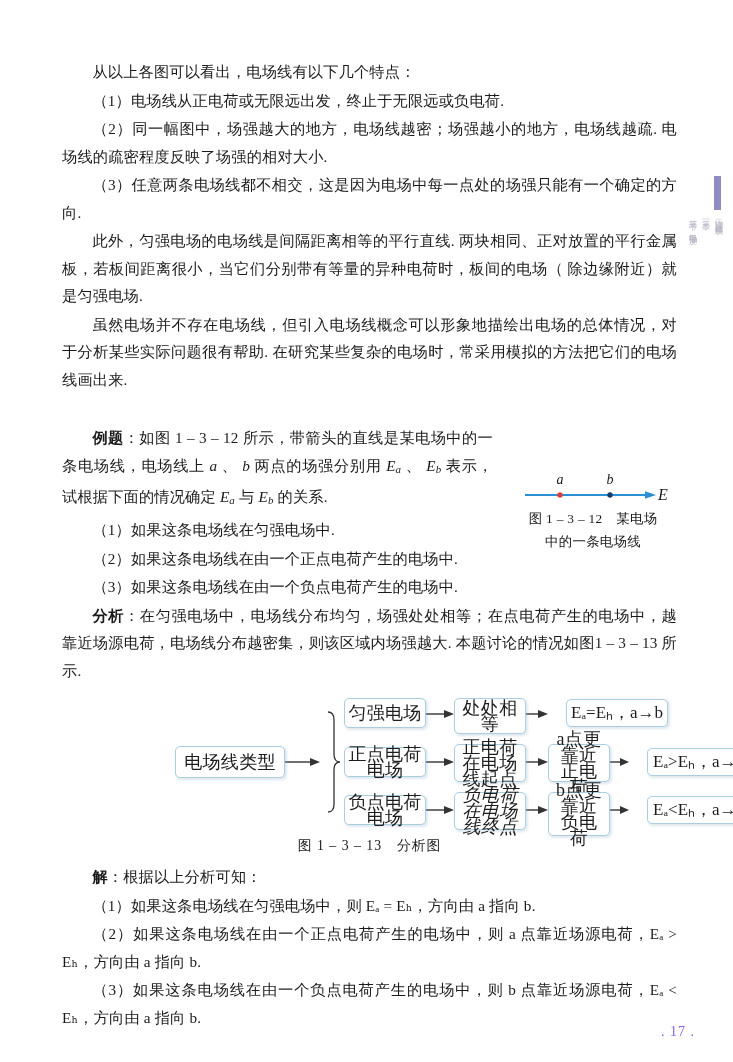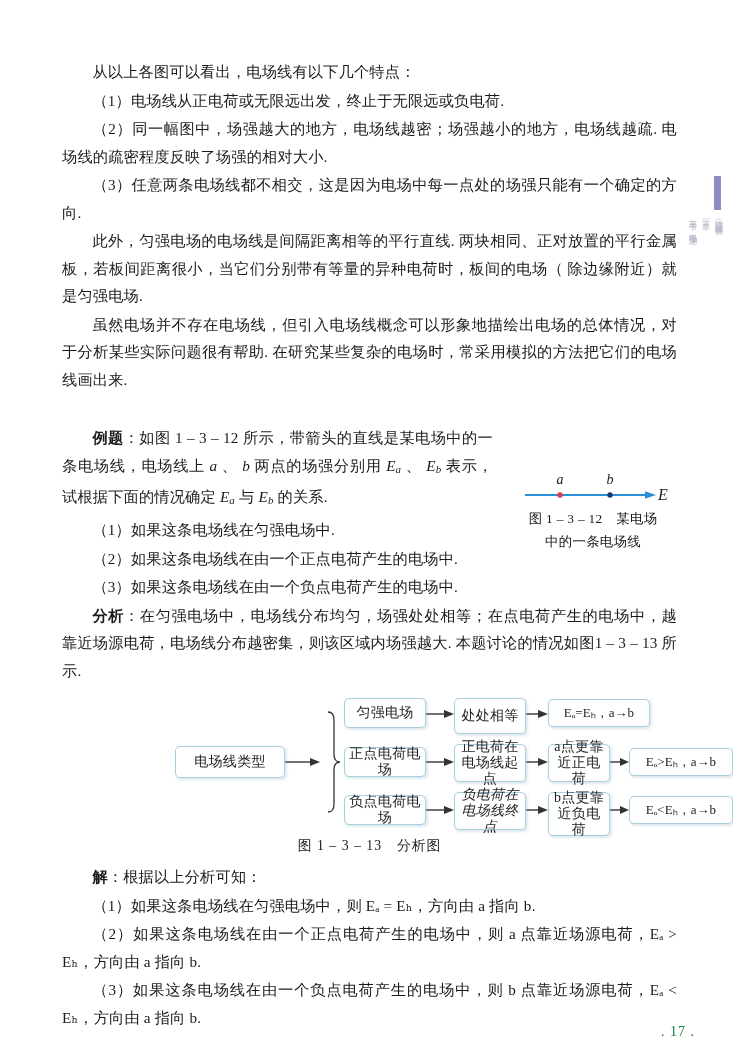--- a/index.html
+++ b/index.html
@@ -95,45 +95,46 @@
     margin-top: 7px;
     letter-spacing: 1px;
   }
   .fbox {
     position: absolute;
     box-sizing: border-box;
     border: 1.2px solid #a8cfe0;
     border-radius: 5px;
     background: #ffffff;
     box-shadow: 1.5px 1.5px 2.5px rgba(150,180,200,0.30);
-    font-size: 14px;
+    font-size: 18px;
     line-height: 16.5px;
     color: #1d1d1d;
     display: flex;
     align-items: center;
     justify-content: center;
     text-align: center;
     letter-spacing: 0.3px;
   }
   .fbox.two-line { line-height: 16px; }
   .fbox.formula {
     font-family: "Liberation Serif", serif;
-    font-size: 13px;
+    font-size: 17px;
     letter-spacing: 0;
+    margin-left: 18px;
   }
   .fc-svg { position: absolute; left: 0; top: 0; }
 
   
   .pagenum {
     position: absolute;
     right: 38px;
     bottom: 22px;
     font-size: 14px;
     letter-spacing: 1px;
-    color: #15803d;
+    color: #8b5cf6;
   }
 </style>
 </head>
 <body>
 
 <div id="page">
 
   <div class="margin-bar"></div>
   <div class="margin-vtext">
     <span class="seg">物理（基础模块）</span>

